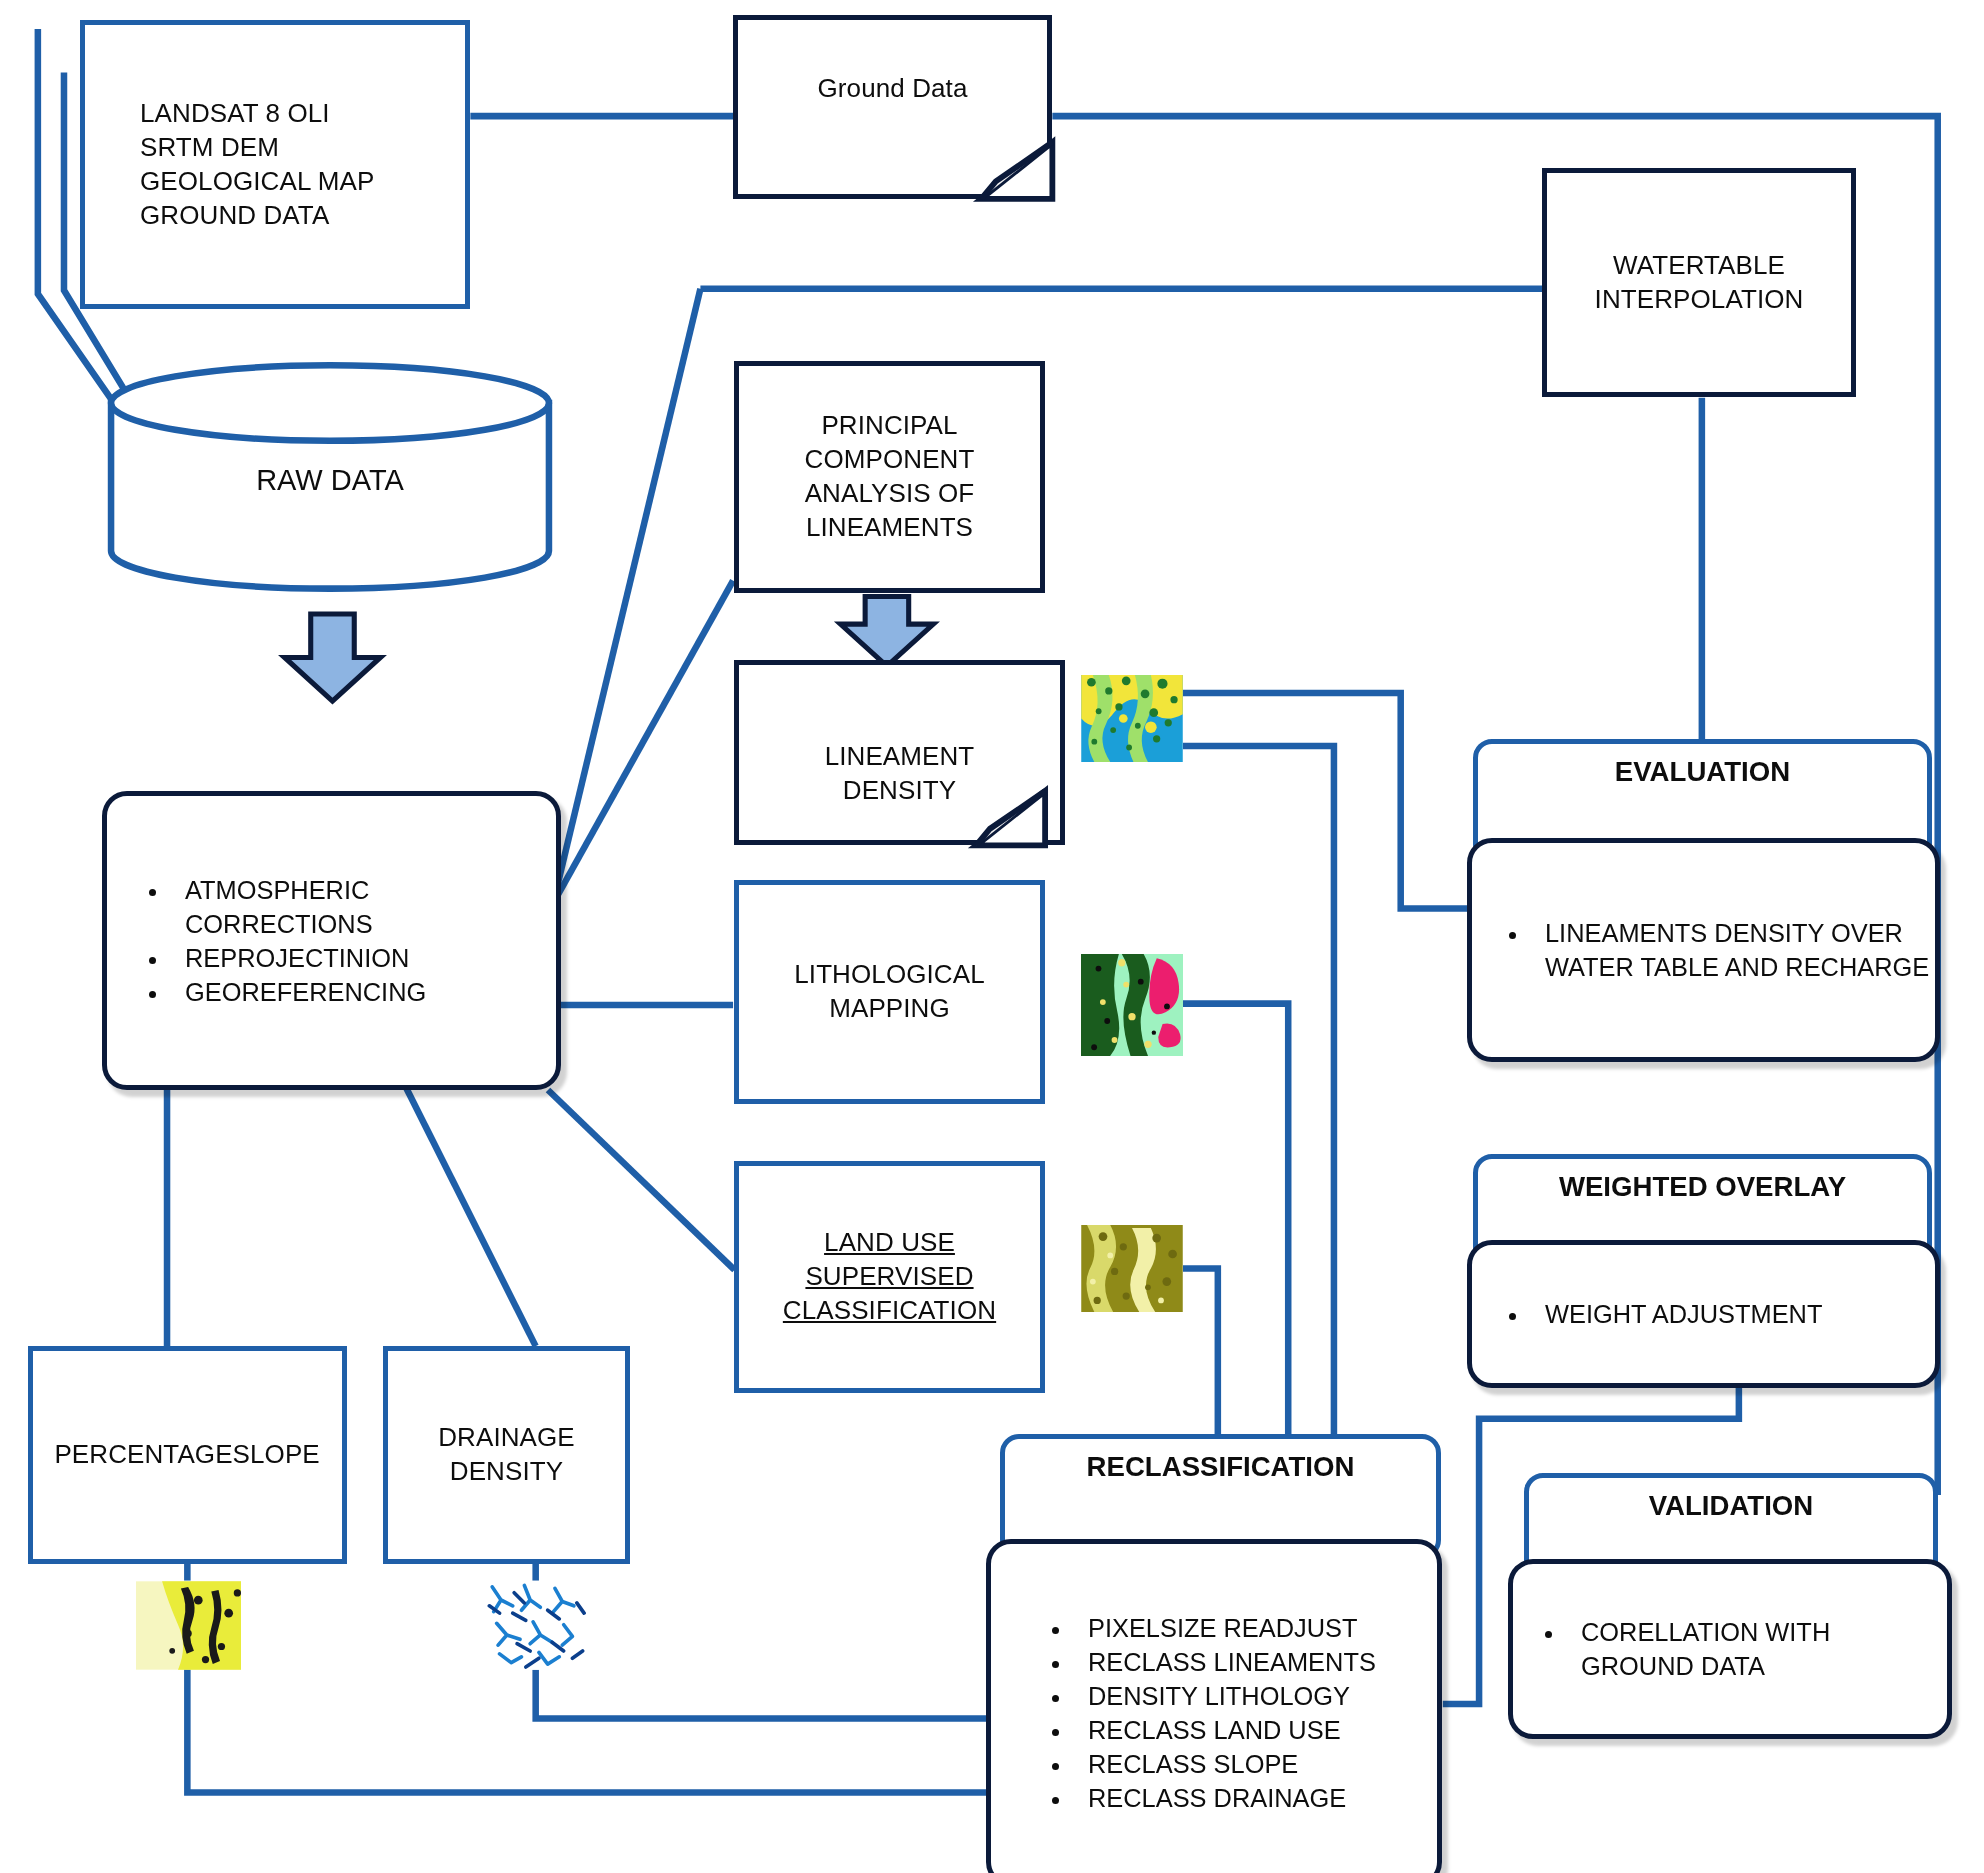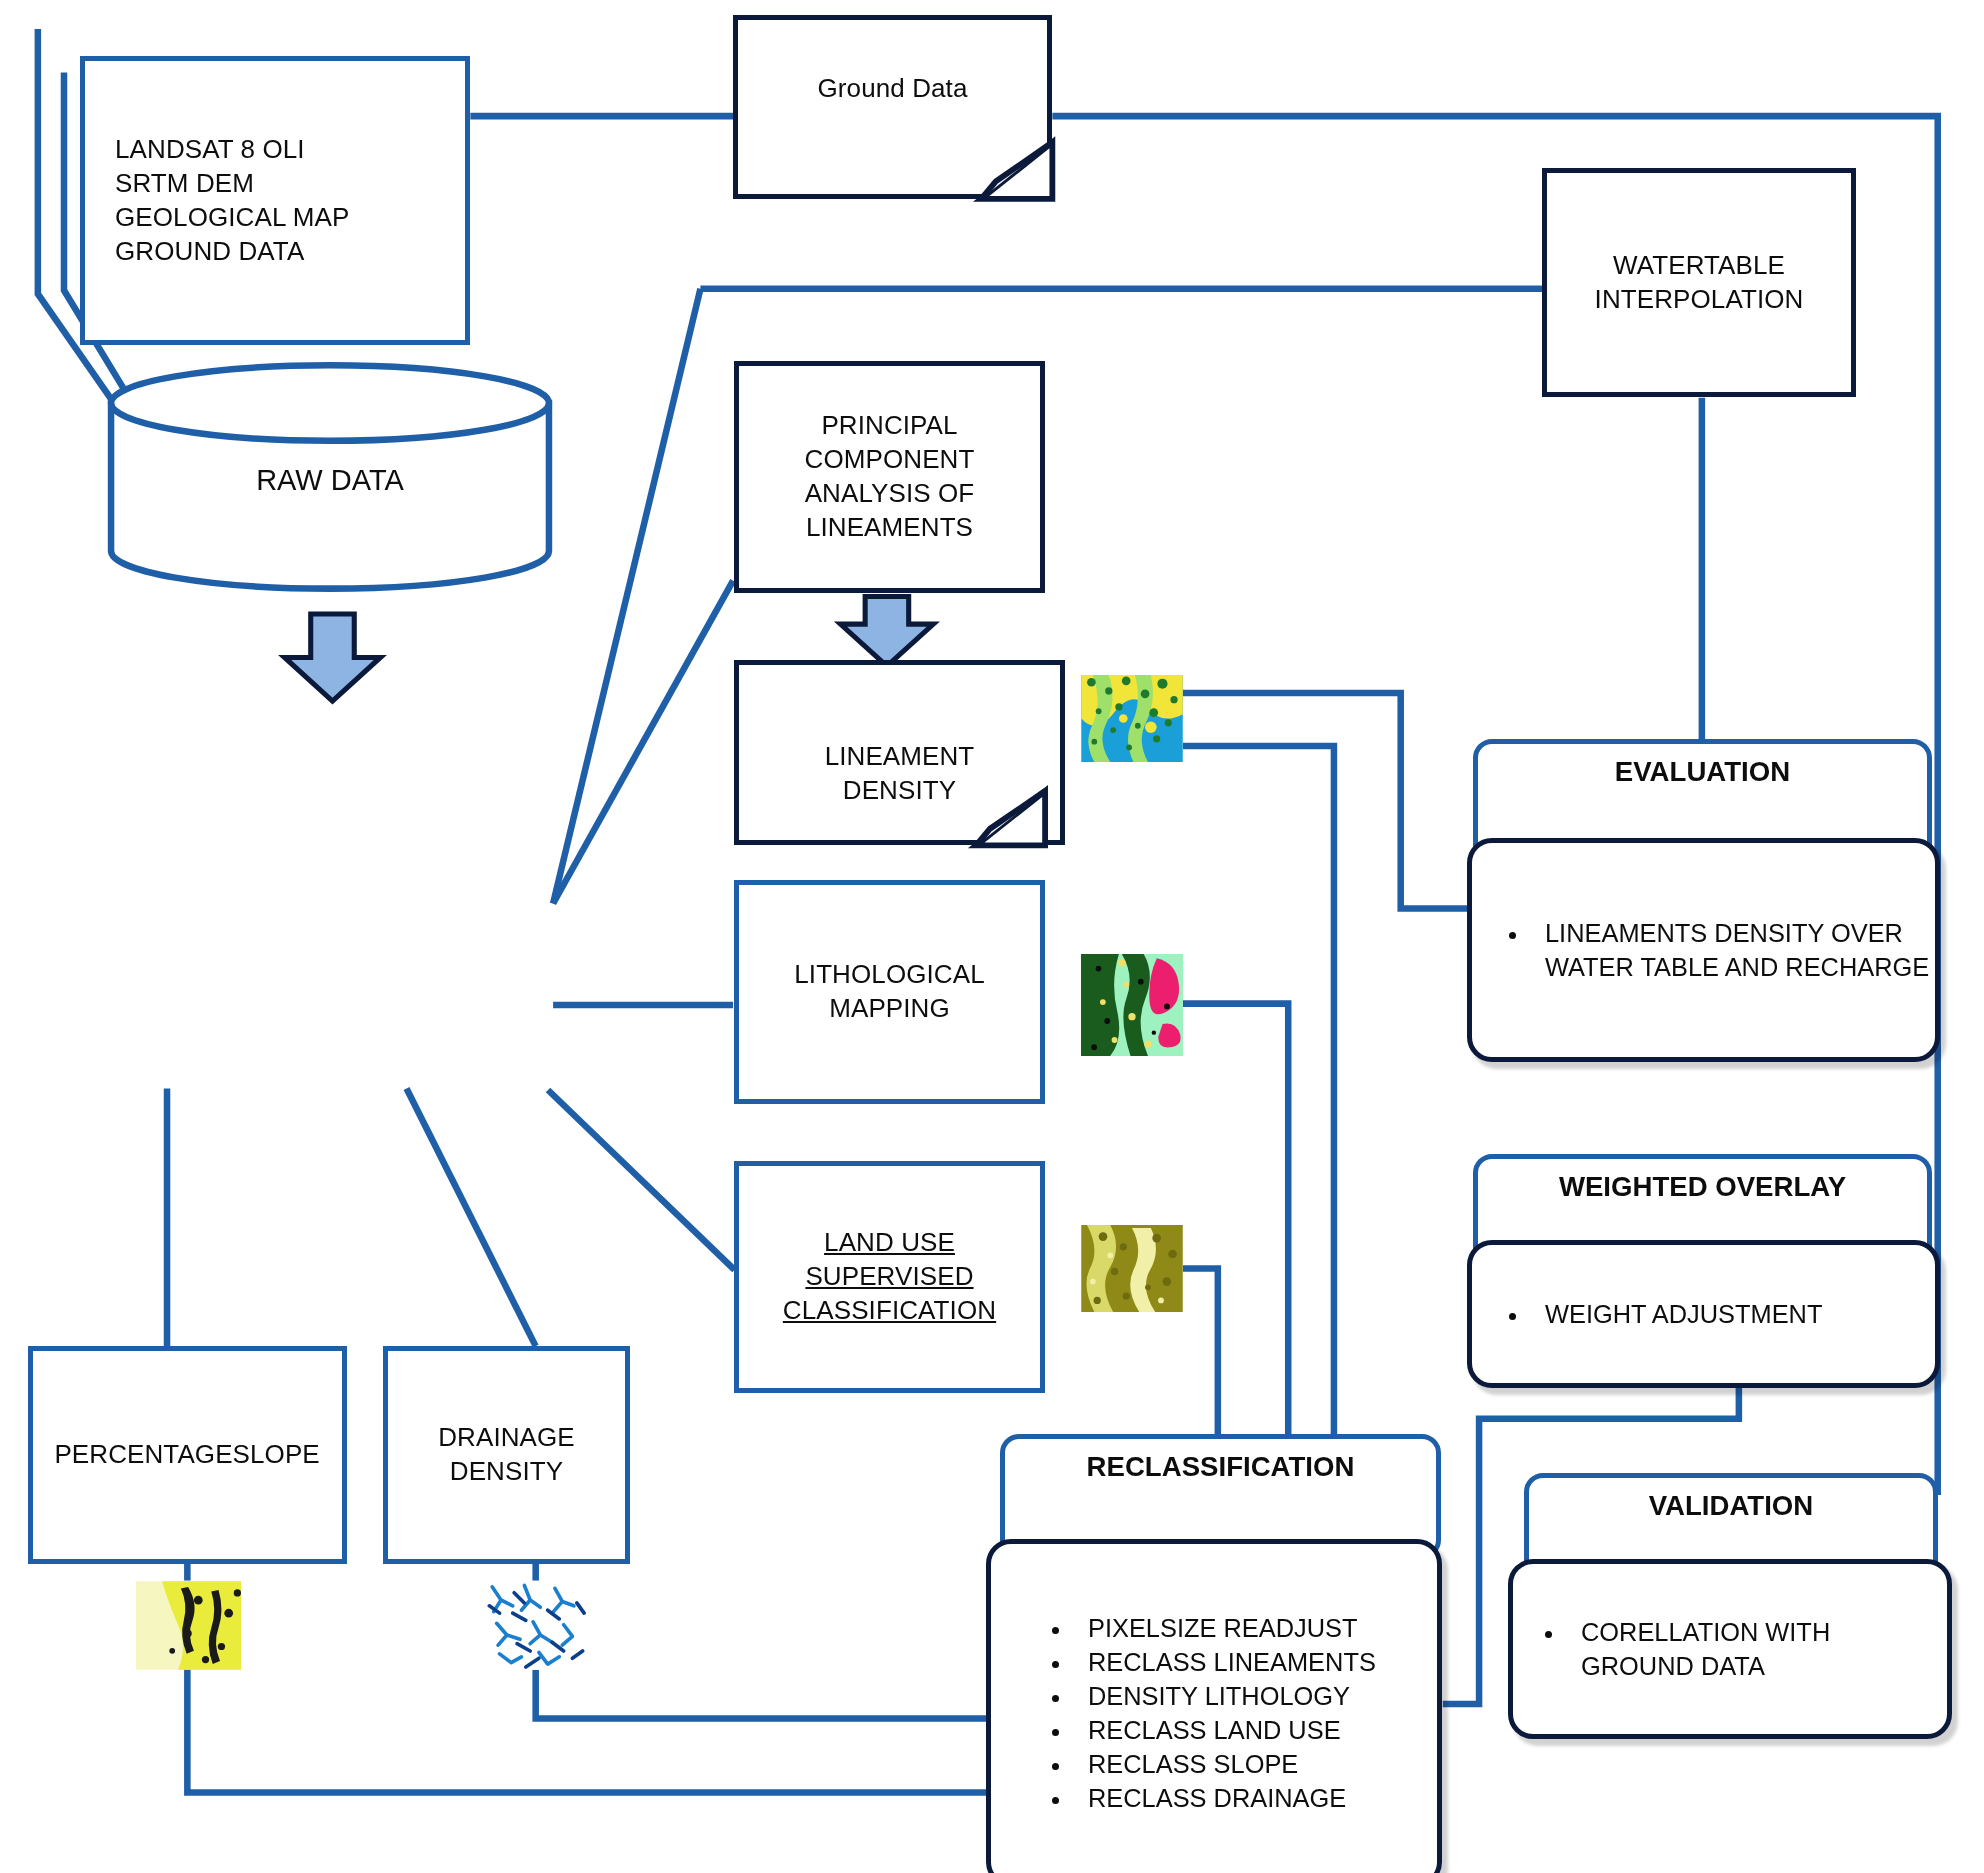--- a/index.html
+++ b/index.html
@@ -67,21 +67,21 @@
 
       <path d="M 738 2055 L 738 2178"></path>
       <path d="M 738 2300 L 738 2368 L 1360 2368"></path>
 
       <path d="M 1988 2348 L 2038 2348 L 2038 1955 L 2396 1955 L 2396 1870"></path>
 
       <path d="M 2040 1252 L 2052 1252"></path>
     </g>
   </svg>
 
-  <div class="node rect-blue txt cap" style="left:80px;top:20.3px;width:390px;height:289px;flex-direction:column;align-items:flex-start;justify-content:center;padding-left:30px;margin-top:36px;">
+  <div class="node rect-blue txt cap" style="left:80px;top:20.3px;width:390px;height:289px;flex-direction:column;align-items:flex-start;justify-content:center;padding-left:55px;">
     <span>LANDSAT 8 OLI</span>
     <span>SRTM DEM</span>
     <span>GEOLOGICAL MAP</span>
     <span>GROUND DATA</span>
   </div>
 
   <div class="node rect-dark txt cap" style="left:733px;top:14.5px;width:319px;height:184px;align-items:flex-start;padding-top:52px;">
     <span>Ground Data</span>
   </div>
   <svg class="ovl" viewBox="0 0 2735 2581" width="1985" height="1873">
@@ -99,20 +99,29 @@
       <path d="M8 58 L8 262 a302 52 0 0 0 604 0 L612 58 Z" fill="#ffffff" stroke="#1f5fa8" stroke-width="9"></path>
       <ellipse cx="310" cy="58" rx="302" ry="52" fill="#ffffff" stroke="#1f5fa8" stroke-width="9"></ellipse>
     </svg>
     <div class="cyl-label" style="top:103px;">RAW DATA</div>
   </div>
 
   <svg class="ovl" viewBox="0 0 2735 2581" width="1985" height="1873">
     <path d="M428 846 L488 846 L488 906 L524 906 L458 966 L392 906 L428 906 Z" fill="#8db4e2" stroke="#0b1a3a" stroke-width="7"></path>
   </svg>
 
+  <div class="grp-body" style="left:102px;top:791px;width:459px;height:299px;">
+    <div class="blist">
+      <ul class="bullets">
+        <li>ATMOSPHERIC CORRECTIONS</li>
+        <li>REPROJECTINION</li>
+        <li>GEOREFERENCING</li>
+      </ul>
+    </div>
+  </div>
 
   <div class="node rect-dark txt cap" style="left:734px;top:361px;width:311px;height:232px;flex-direction:column;">
     <span>PRINCIPAL</span>
     <span>COMPONENT</span>
     <span>ANALYSIS OF</span>
     <span>LINEAMENTS</span>
   </div>
 
   <svg class="ovl" viewBox="0 0 2735 2581" width="1985" height="1873">
     <path d="M1192 822 L1252 822 L1252 860 L1286 860 L1222 918 L1158 860 L1192 860 Z" fill="#8db4e2" stroke="#0b1a3a" stroke-width="7"></path>

